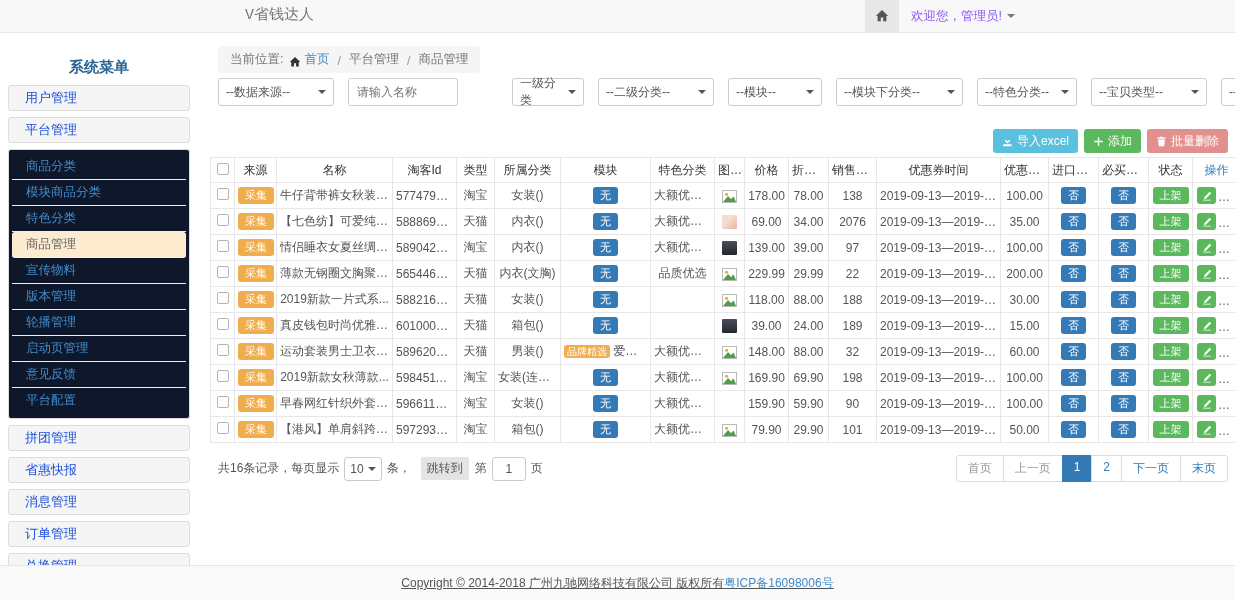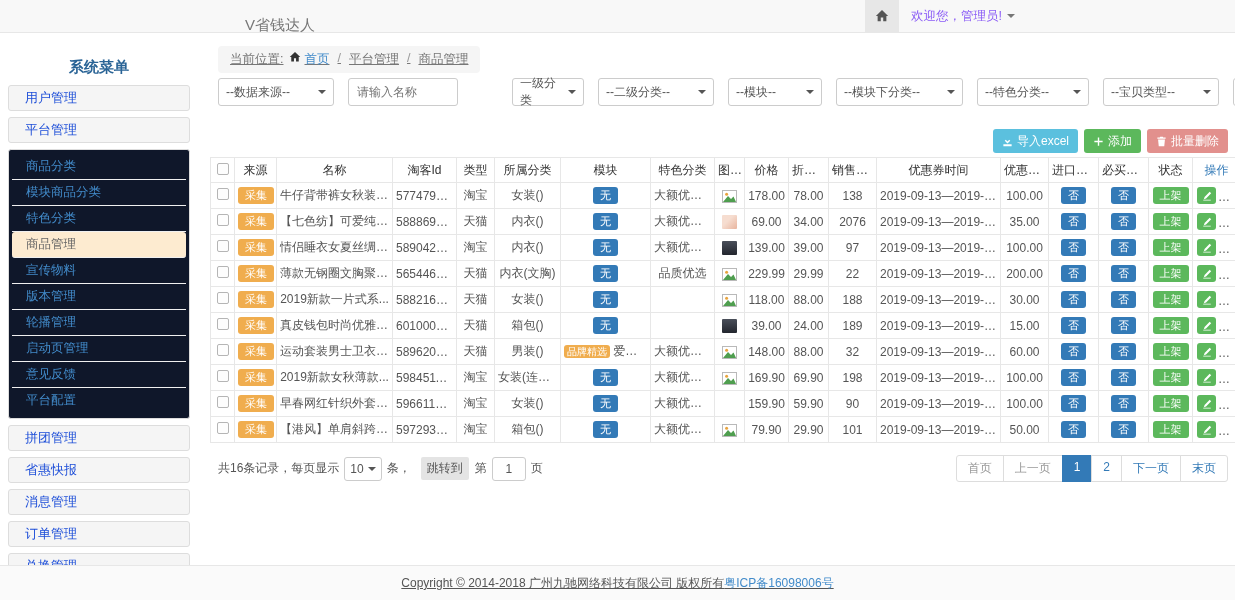--- a/index.html
+++ b/index.html
@@ -7,42 +7,42 @@
   body {
     position: relative;
     font-family: "Liberation Sans", "DejaVu Sans", sans-serif;
     background: #ffffff;
     overflow: hidden;
     color: #555;
   }
   
   .topbar { position:absolute; top:0; left:0; width:1235px; height:33px;
             background:#f8f8f8; border-bottom:1px solid #e7e7e7; }
-  .brand { position:absolute; left:245px; top:9px; line-height:32px; font-size:15px; color:#777; }
+  .brand { position:absolute; left:245px; top:0; line-height:32px; font-size:15px; color:#777;font-family:Liberation Mono, monospace; }
   .topbar-right { position:absolute; left:865px; top:0; height:32px; display:flex; align-items:stretch; }
   .home-btn { width:34px; background:#e7e7e7; display:flex; align-items:center; justify-content:center; cursor:pointer; }
   .home-btn svg { width:14px; height:14px; fill:#555; }
   .welcome { display:flex; align-items:center; padding:0 12px; font-size:12.5px; color:#8b5cf6; cursor:pointer; }
   .caret { display:inline-block; width:0; height:0; border-left:4px solid transparent;
            border-right:4px solid transparent; border-top:4px solid #777; margin-left:5px; }
   
   .sidebar { position:absolute; left:8px; top:52px; width:182px; height:513px; overflow:hidden; }
   .sidebar-title { font-size:15px; font-weight:bold; color:#2a6496; padding:6px 6px 8px 6px;text-align:center; }
   .side-group { height:26px; line-height:24px; background:#f5f5f5; border:1px solid #ddd;
                 border-radius:3px; margin-bottom:6px; padding-left:16px; font-size:13px;
                 color:#1d4ed8; cursor:pointer; }
   .sub-list { border:1px solid #ddd; border-radius:3px; background:#0f172a; margin-bottom:6px; padding:4px 3px; }
   .sub-item { height:26px; line-height:25px; padding-left:14px; color:#428bca; font-size:12.5px;
               border-bottom:1px solid #f0f0f0; cursor:pointer; }
   .sub-item:last-child { border-bottom:none; }
   .sub-item.active { background:#fdebd0; border-radius:3px; color:#666; }
   
   .main { position:absolute; left:210px; top:33px; width:1018px; height:532px; }
-  .breadcrumb { position:absolute; top:13px; left:8px; display:inline-flex; align-items:flex-start;
-                background:#f5f5f5; border-radius:4px; padding:5px 12px; font-size:12.5px; color:#777;text-decoration:underline; }
+  .breadcrumb { position:absolute; top:13px; left:8px; display:inline-flex; align-items:flex-end;
+                background:#f5f5f5; border-radius:4px; padding:5px 12px; font-size:12.5px; color:#777; }
   .breadcrumb svg { width:12px; height:12px; fill:#333; margin:0 3px 0 6px; }
   .breadcrumb .bc-home { color:#428bca; cursor:pointer; }
   .breadcrumb .bc-sep { margin:0 8px; color:#999; }
   
   .filter-row { position:absolute; top:45px; left:8px; width:1010px; display:flex; align-items:center;gap:8px; }
   .sel { height:28px; border:1px solid #ccc; border-radius:3px; background:#fff; display:flex;
          align-items:center; justify-content:space-between; padding:0 7px; font-size:12px;
          color:#555; margin-right:6px; cursor:pointer; flex:none; }
   .sel .caret { border-top-color:#555; margin-left:6px; }
   .txt-input { height:28px; border:1px solid #ccc; border-radius:3px; padding:0 8px; font-size:12px;
@@ -174,21 +174,21 @@
         <span class="caret"></span>
       </div>
       <div class="sel" style="width: 94px;">
         <span>--模块--</span>
         <span class="caret"></span>
       </div>
       <div class="sel" style="width: 127px;">
         <span>--模块下分类--</span>
         <span class="caret"></span>
       </div>
-      <div class="sel" style="width: 112px;">
+      <div class="sel" style="width: 100px;">
         <span>--特色分类--</span>
         <span class="caret"></span>
       </div>
       <div class="sel" style="width: 116px;">
         <span>--宝贝类型--</span>
         <span class="caret"></span>
       </div>
       <div class="sel" style="width: 94px;">
         <span>--状态--</span>
       </div>

